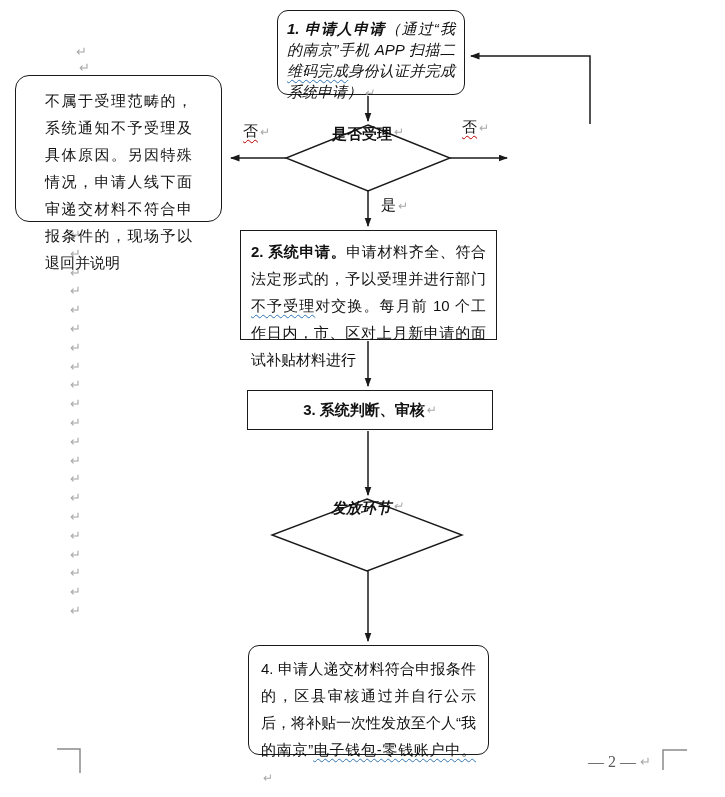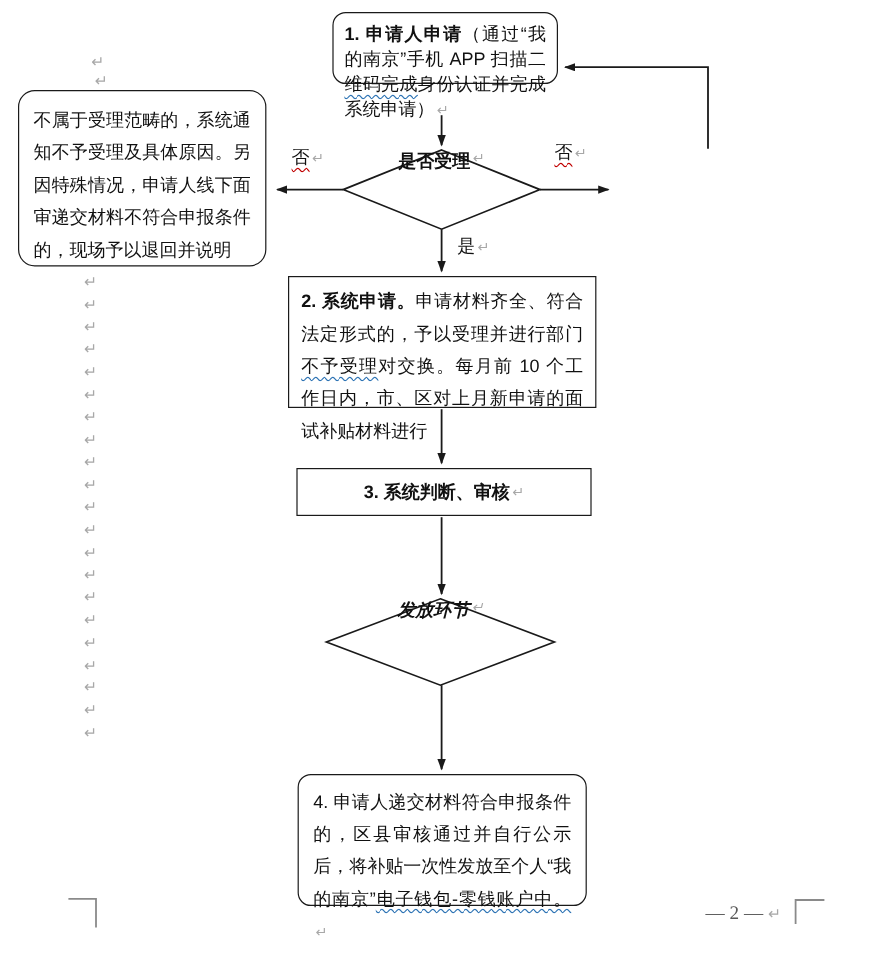--- a/index.html
+++ b/index.html
@@ -33,22 +33,22 @@
     border:1.5px solid var(--line);
     font-size:15px;
     text-align:justify;
   }
   .rounded{border-radius:11px;}
   .b{font-weight:bold;}
   .wavy-blue{text-decoration:underline wavy var(--grammar) 1px;text-underline-offset:3px;}
   .wavy-red{text-decoration:underline wavy var(--spell) 1px;text-underline-offset:3px;}
   .pilcrow{color:var(--pilcrow);font-size:12px;margin-left:2px;font-weight:normal;text-decoration:none;}
 
-  .box1{left:277px;top:10px;width:188px;height:60px;padding:7px 9px;line-height:21px;}
-  .left-note{left:15px;top:75px;width:207px;height:147px;padding:11px 12px;line-height:27px;border-radius:14px;}
+  .box1{left:277px;top:10px;width:188px;height:85px;padding:7px 9px;line-height:21px;font-style:italic;}
+  .left-note{left:15px;top:75px;width:207px;height:147px;padding:11px 29px;line-height:27px;border-radius:14px;}
   .right-note{left:512px;top:125px;width:191px;height:70px;padding:4px 8px;line-height:22px;}
   .box2{left:240px;top:230px;width:257px;height:110px;padding:7px 10px;line-height:27px;}
   .box3{left:247px;top:390px;width:246px;height:40px;display:flex;align-items:center;justify-content:center;text-align:center;}
   .box4{left:248px;top:645px;width:241px;height:110px;padding:9px 12px;line-height:27px;}
 
   .dlabel{
     position:absolute;z-index:3;
     display:flex;align-items:flex-start;justify-content:center;
     font-size:15px;font-weight:bold;
   }

